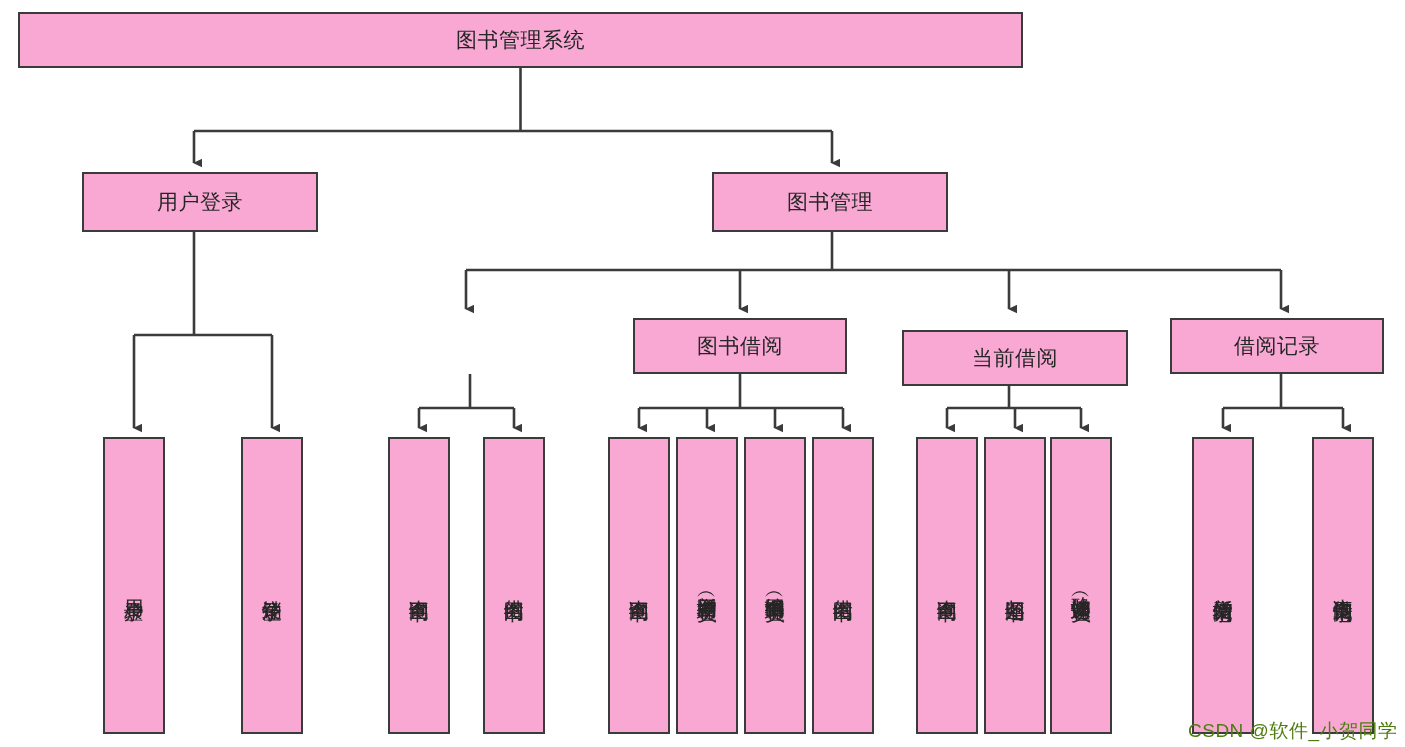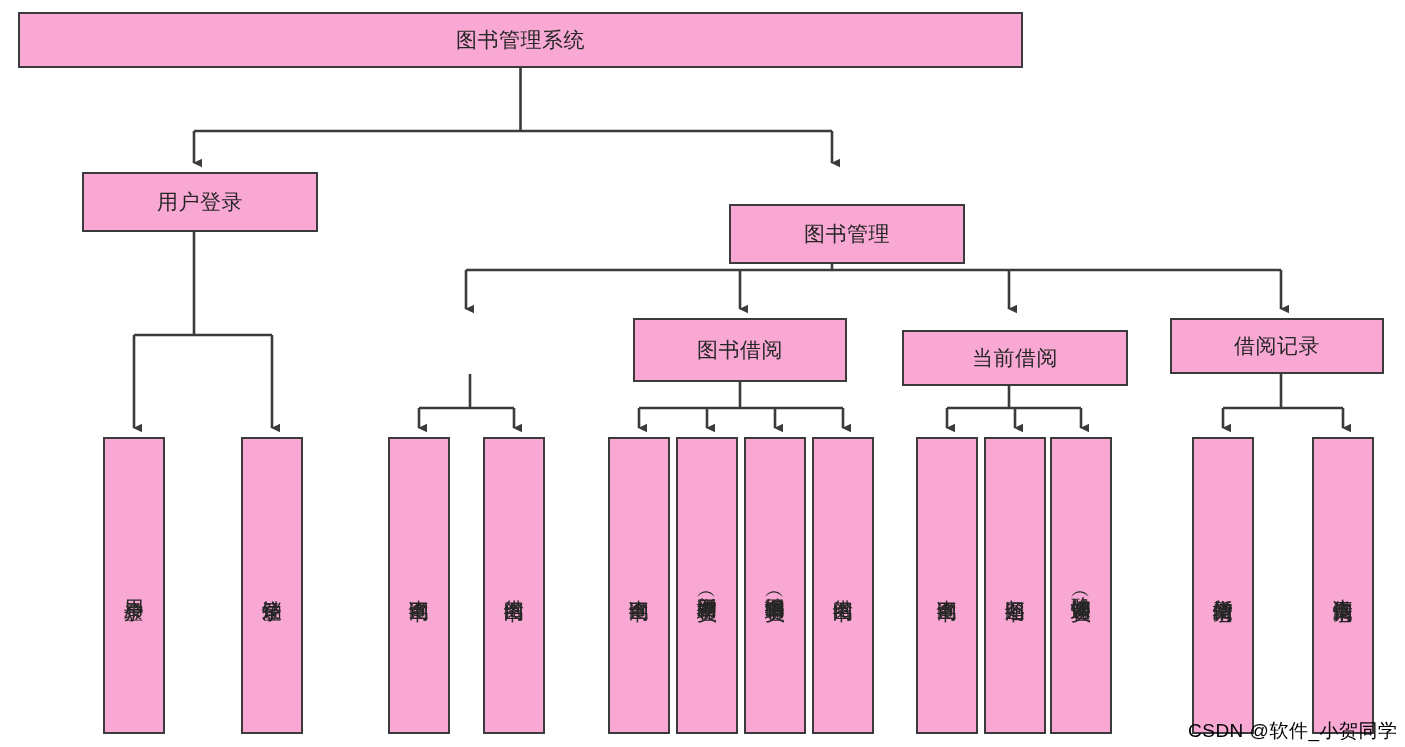--- a/index.html
+++ b/index.html
@@ -47,21 +47,21 @@
     text-orientation: upright;
     font-size: 20px;
     line-height: 1.12;
     letter-spacing: 1px;
     white-space: normal;
     max-height: 100%;
   }
   .watermark {
     position: absolute;
     z-index: 6;
-    color: #000000;
+    color: #4d7c0f;
     font-size: 19px;
     letter-spacing: 0.5px;
     white-space: nowrap;
     pointer-events: none;
   }
 </style>
 </head>
 <body>
 
 <div id="canvas">
@@ -116,25 +116,25 @@
     </g>
   </svg>
 
   <div class="node" style="left:18px; top:12px; width:1005px; height:56px;">
     <span class="node-label">图书管理系统</span>
   </div>
 
   <div class="node" style="left:82px; top:172px; width:236px; height:60px;">
     <span class="node-label">用户登录</span>
   </div>
-  <div class="node" style="left:729px; top:172px; width:236px; height:60px;margin-top:32px;">
+  <div class="node" style="left:712px; top:172px; width:236px; height:60px;">
     <span class="node-label">图书管理</span>
   </div>
 
-  <div class="node" style="left:633px; top:318px; width:214px; height:64px;">
+  <div class="node" style="left:633px; top:318px; width:214px; height:56px;">
     <span class="node-label">图书借阅</span>
   </div>
   <div class="node" style="left:902px; top:330px; width:226px; height:56px;">
     <span class="node-label">当前借阅</span>
   </div>
   <div class="node" style="left:1170px; top:318px; width:214px; height:56px;text-align:center;">
     <span class="node-label">借阅记录</span>
   </div>
 
   <div class="node vertical" style="left:103px; top:437px; width:62px; height:297px;">

